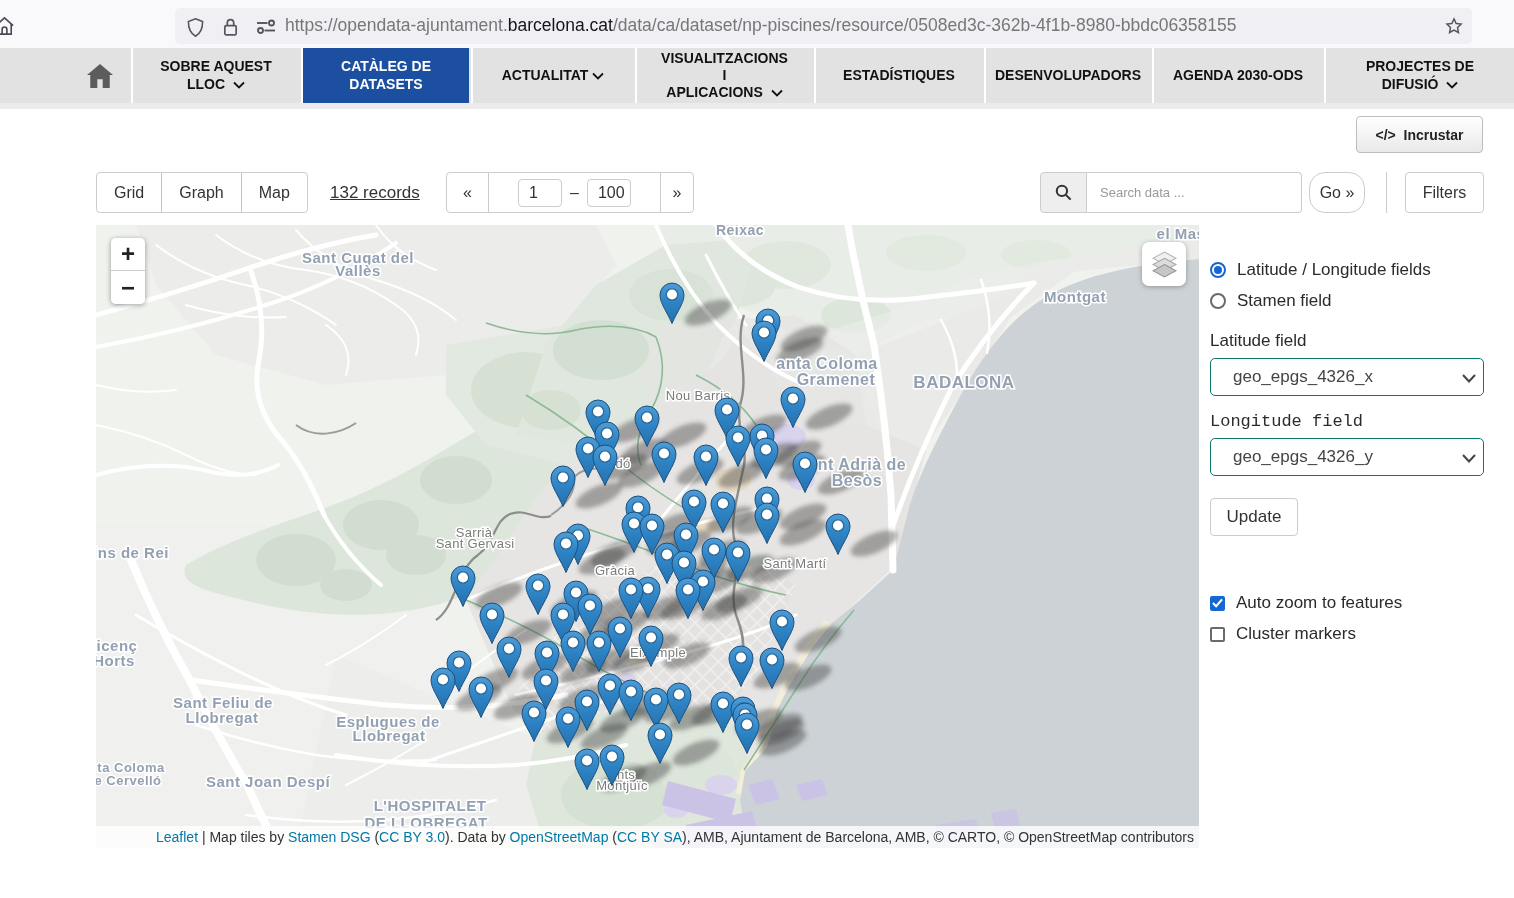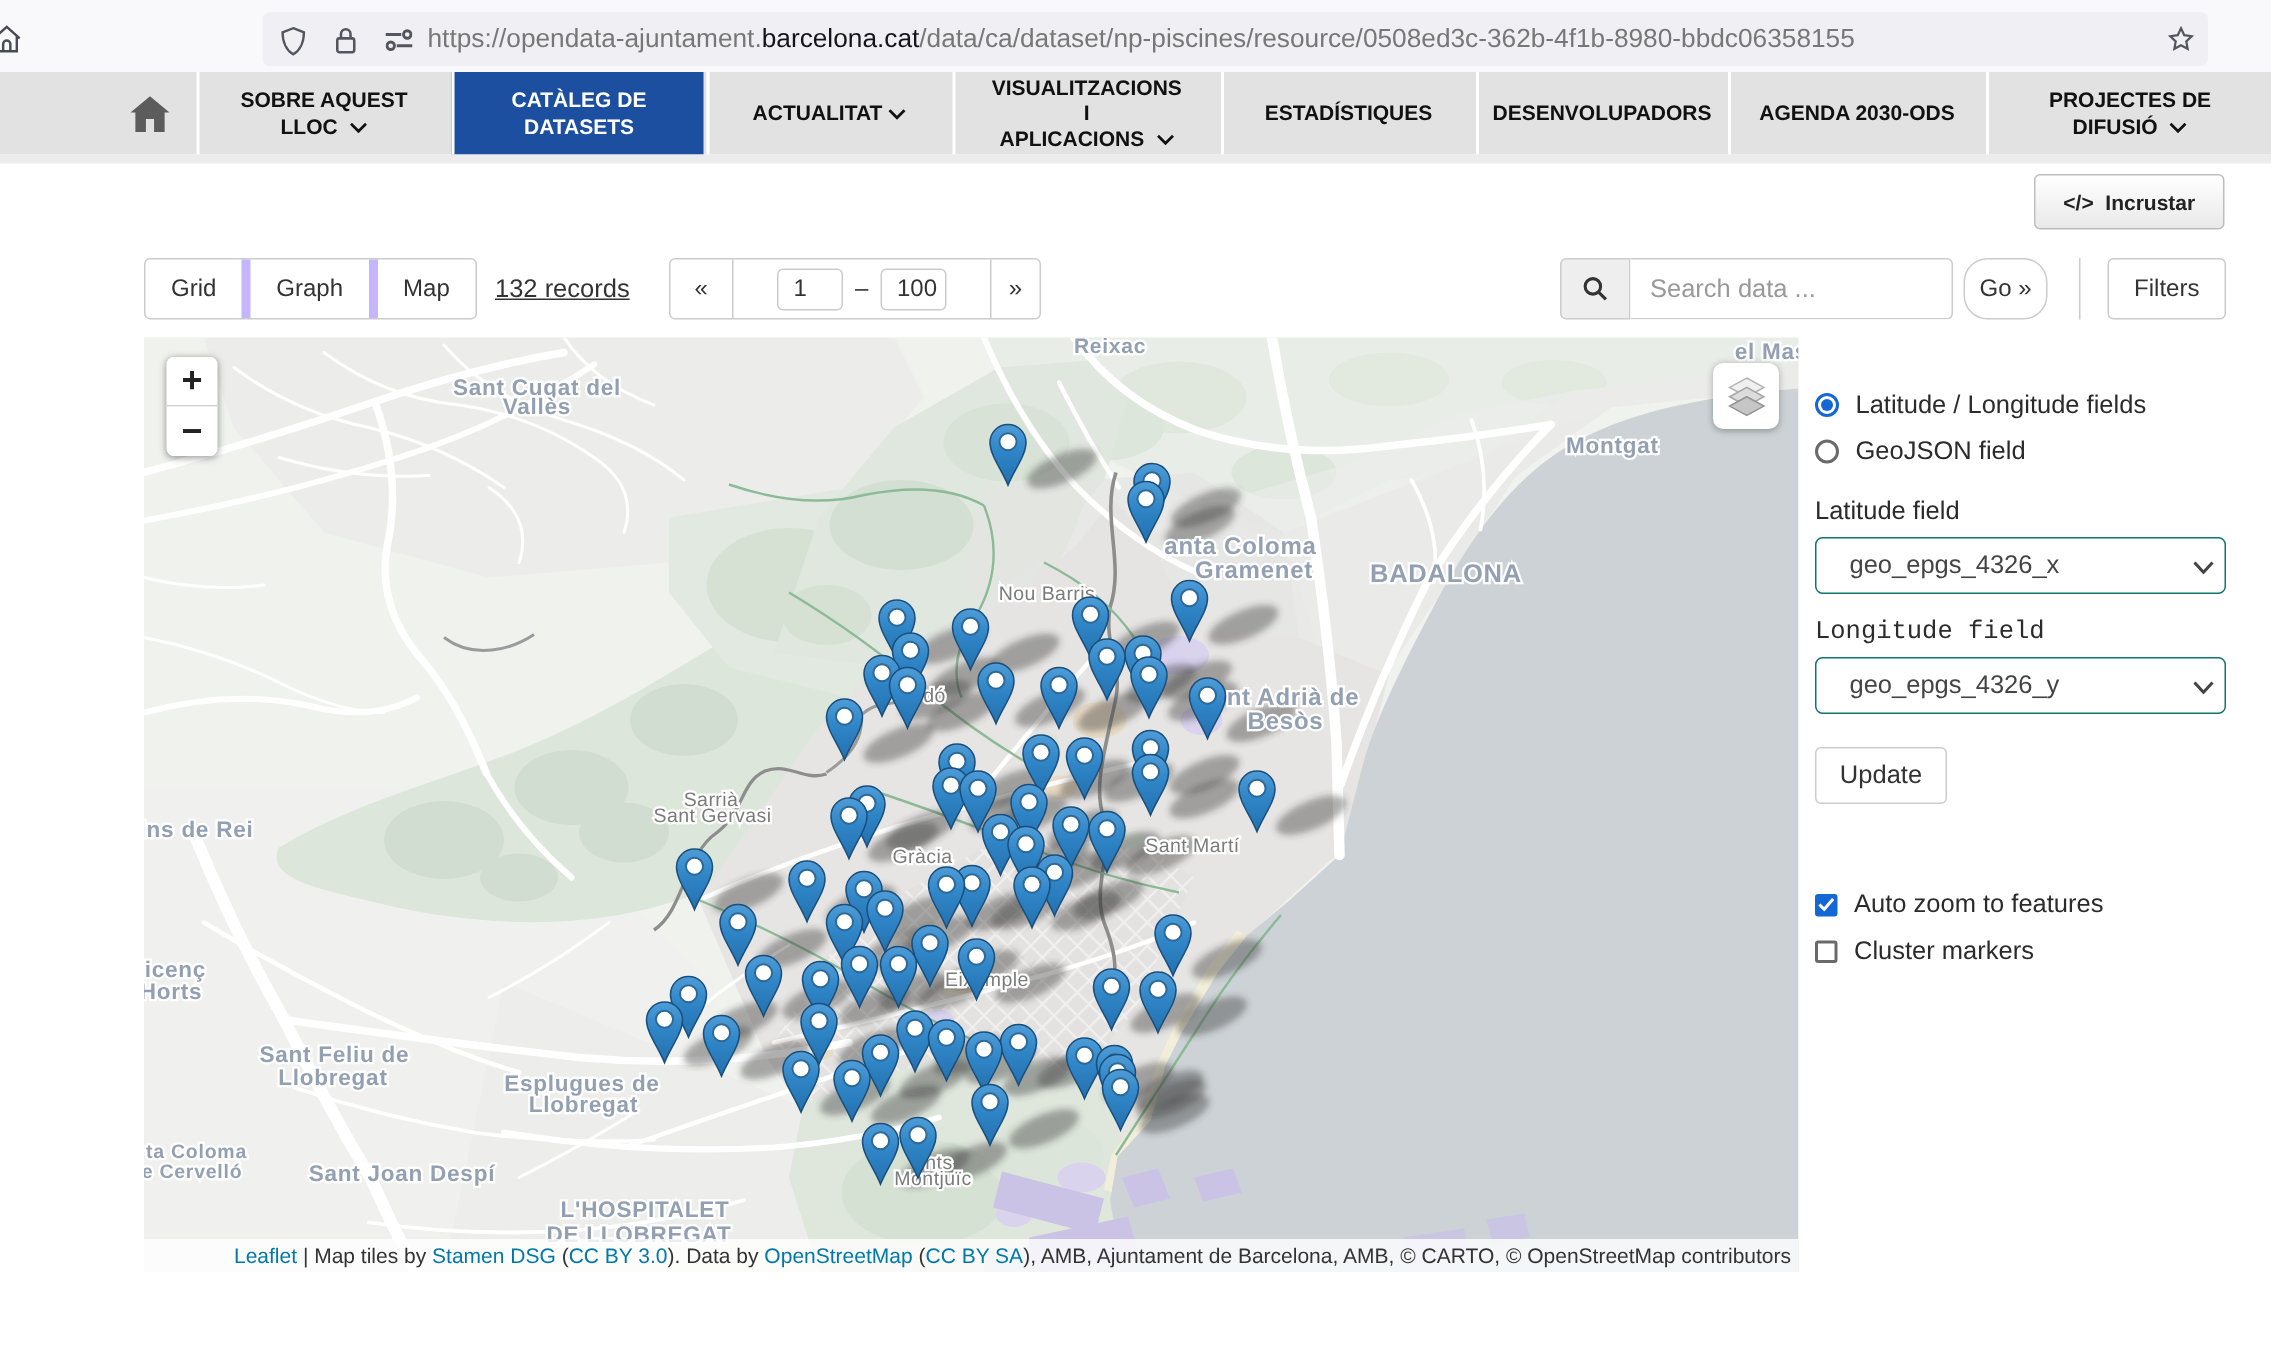--- a/index.html
+++ b/index.html
@@ -8,28 +8,28 @@
 #urlbar { position:absolute; left:175px; top:8px; width:1297px; height:36px; background:#f0f0f4; border-radius:5px; }
 #urltext { position:absolute; left:110px; top:7px; font-size:17.5px; color:#777779; white-space:nowrap; }
 #urltext b { color:#15141a; font-weight:normal; }
 #navbar { position:absolute; left:0; top:48px; width:1514px; height:55px; background:#e2e2e2; }
 .nitem { position:absolute; top:0; height:55px; display:flex; align-items:center; justify-content:center; text-align:center; font-size:14px; font-weight:bold; color:#111; line-height:1.22; border-left:2px solid #fff; }
 .nitem:first-child { border-left:none; }
 #navstrip { position:absolute; left:0; top:103px; width:1514px; height:6px; background:#ececec; }
 #incrustar { position:absolute; left:1356px; top:116px; width:127px; height:37px; border:1px solid #bdbdbd; border-radius:4px; background:linear-gradient(#ffffff,#e9e9e9); font-size:14px; font-weight:bold; color:#222; display:flex; align-items:center; justify-content:center; }
 .btn { border:1px solid #ccc; background:#fff; color:#333; font-size:16px; display:flex; align-items:center; justify-content:center; font-family:"Liberation Sans",sans-serif; }
 #viewgroup { position:absolute; left:96px; top:172px; height:41px; display:flex; border:1px solid #ccc; border-radius:4px; }
-#viewgroup div { padding:0 17px; display:flex; align-items:center; font-size:16px; color:#333; border-left:6px solid #c4b5fd; }
+#viewgroup div { padding:0 17px; display:flex; align-items:center; font-size:16px; color:#333; border-left:1px solid #c4b5fd; }
 #viewgroup div:first-child { border-left:none; }
 #records { position:absolute; left:330px; top:172px; height:41px; display:flex; align-items:center; font-size:17px; color:#333;text-decoration:underline; }
 #pager { position:absolute; left:446px; top:172px; height:41px; display:flex; border:1px solid #ccc; border-radius:4px; background:#fff; }
 #pager .cell { display:flex; align-items:center; justify-content:center; color:#333; }
 .pinput { width:44px; height:28px; border:1px solid #ccc; border-radius:4px; font-size:16px; color:#333; text-align:left; padding-left:10px; display:flex; align-items:center; }
 #searchaddon { position:absolute; left:1040px; top:172px; width:47px; height:41px; background:#eee; border:1px solid #ccc; border-radius:4px 0 0 4px; display:flex; align-items:center; justify-content:center; }
-#searchinput { position:absolute; left:1087px; top:172px; width:215px; height:41px; background:#fff; border:1px solid #ccc; border-left:none; border-radius:0 4px 4px 0; display:flex; align-items:center; padding-left:13px; font-size:17px; color:#999; }
+#searchinput { position:absolute; left:1087px; top:172px; width:215px; height:41px; background:#fff; border:1px solid #ccc; border-left:none; border-radius:0 4px 4px 0; display:flex; align-items:center; padding-left:13px; font-size:13px; color:#999; }
 #gobtn { position:absolute; left:1309px; top:172px; width:56px; height:41px; border-radius:16px; }
 #divider { position:absolute; left:1386px; top:172px; width:1px; height:41px; background:#ccc; }
 #filters { position:absolute; left:1405px; top:172px; width:79px; height:41px; border-radius:4px; }
 #map { position:absolute; left:96px; top:225px; width:1103px; height:623px; background:#eef0ec; overflow:hidden; }
 #attrib { position:absolute; left:0px; bottom:0px; width:1103px; height:22px; background:rgba(255,255,255,0.8); font-size:14px; color:#333; text-align:right; padding-right:5px; line-height:22px; }
 #attrib a { color:#0078A8; text-decoration:none; }
 #zoomctl { position:absolute; left:15px; top:13px; width:34px; border-radius:5px; box-shadow:0 1px 5px rgba(0,0,0,0.4); overflow:hidden; }
 #zoomctl div { width:34px; height:33px; background:#fff; display:flex; align-items:center; justify-content:center; font-size:24px; font-weight:bold; color:#222; }
 #zoomctl div:first-child { border-bottom:1px solid #ccc; }
 #layerctl { position:absolute; left:1046px; top:17px; width:44px; height:44px; background:#fff; border-radius:7px; box-shadow:0 1px 5px rgba(0,0,0,0.3); display:flex; align-items:center; justify-content:center; }
@@ -446,21 +446,21 @@
   </div>
   <div id="attrib"><a>Leaflet</a> | Map tiles by <a>Stamen DSG</a> (<a>CC BY 3.0</a>). Data by <a>OpenStreetMap</a> (<a>CC BY SA</a>), AMB, Ajuntament de Barcelona, AMB, © CARTO, © OpenStreetMap contributors</div>
 </div>
 <div id="panel">
   <div class="radiorow" style="margin-top:20px;">
       <div class="radio sel"></div>
       <div class="plabel">Latitude / Longitude fields</div>
     </div>
   <div class="radiorow">
       <div class="radio"></div>
-      <div class="plabel">GeoJSON field</div>
+      <div class="plabel">Stamen field</div>
     </div>
   <div class="plabel" style="margin-top:20px;margin-bottom:7px;">Latitude field</div>
   <div class="select">geo_epgs_4326_x<svg width="14" height="9" viewBox="0 0 14 9" fill="none" stroke="#444" stroke-width="2">
         <path d="M1 1 L7 7.5 L13 1"></path>
       </svg></div>
   <div class="plabel" style="margin-top:16px;margin-bottom:7px;font-family:Liberation Mono, monospace;">Longitude field</div>
   <div class="select">geo_epgs_4326_y<svg width="14" height="9" viewBox="0 0 14 9" fill="none" stroke="#444" stroke-width="2">
         <path d="M1 1 L7 7.5 L13 1"></path>
       </svg></div>
   <div id="updatebtn">Update</div>

